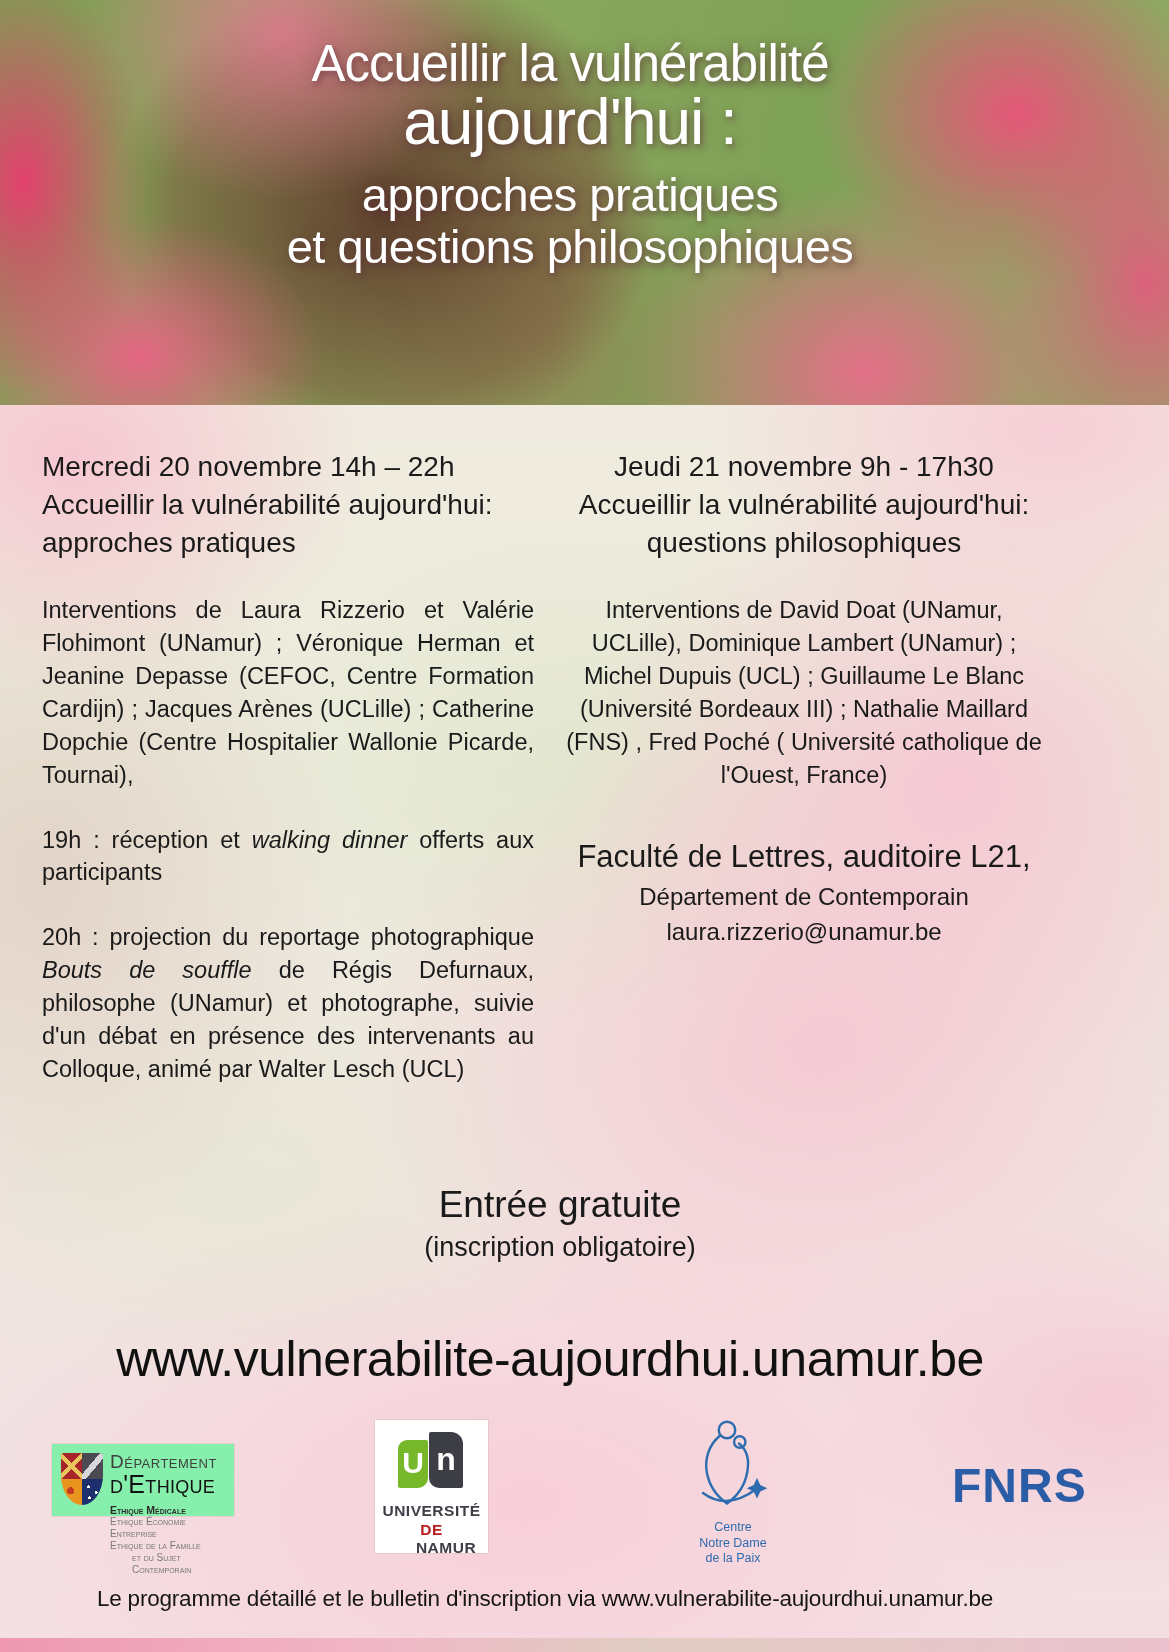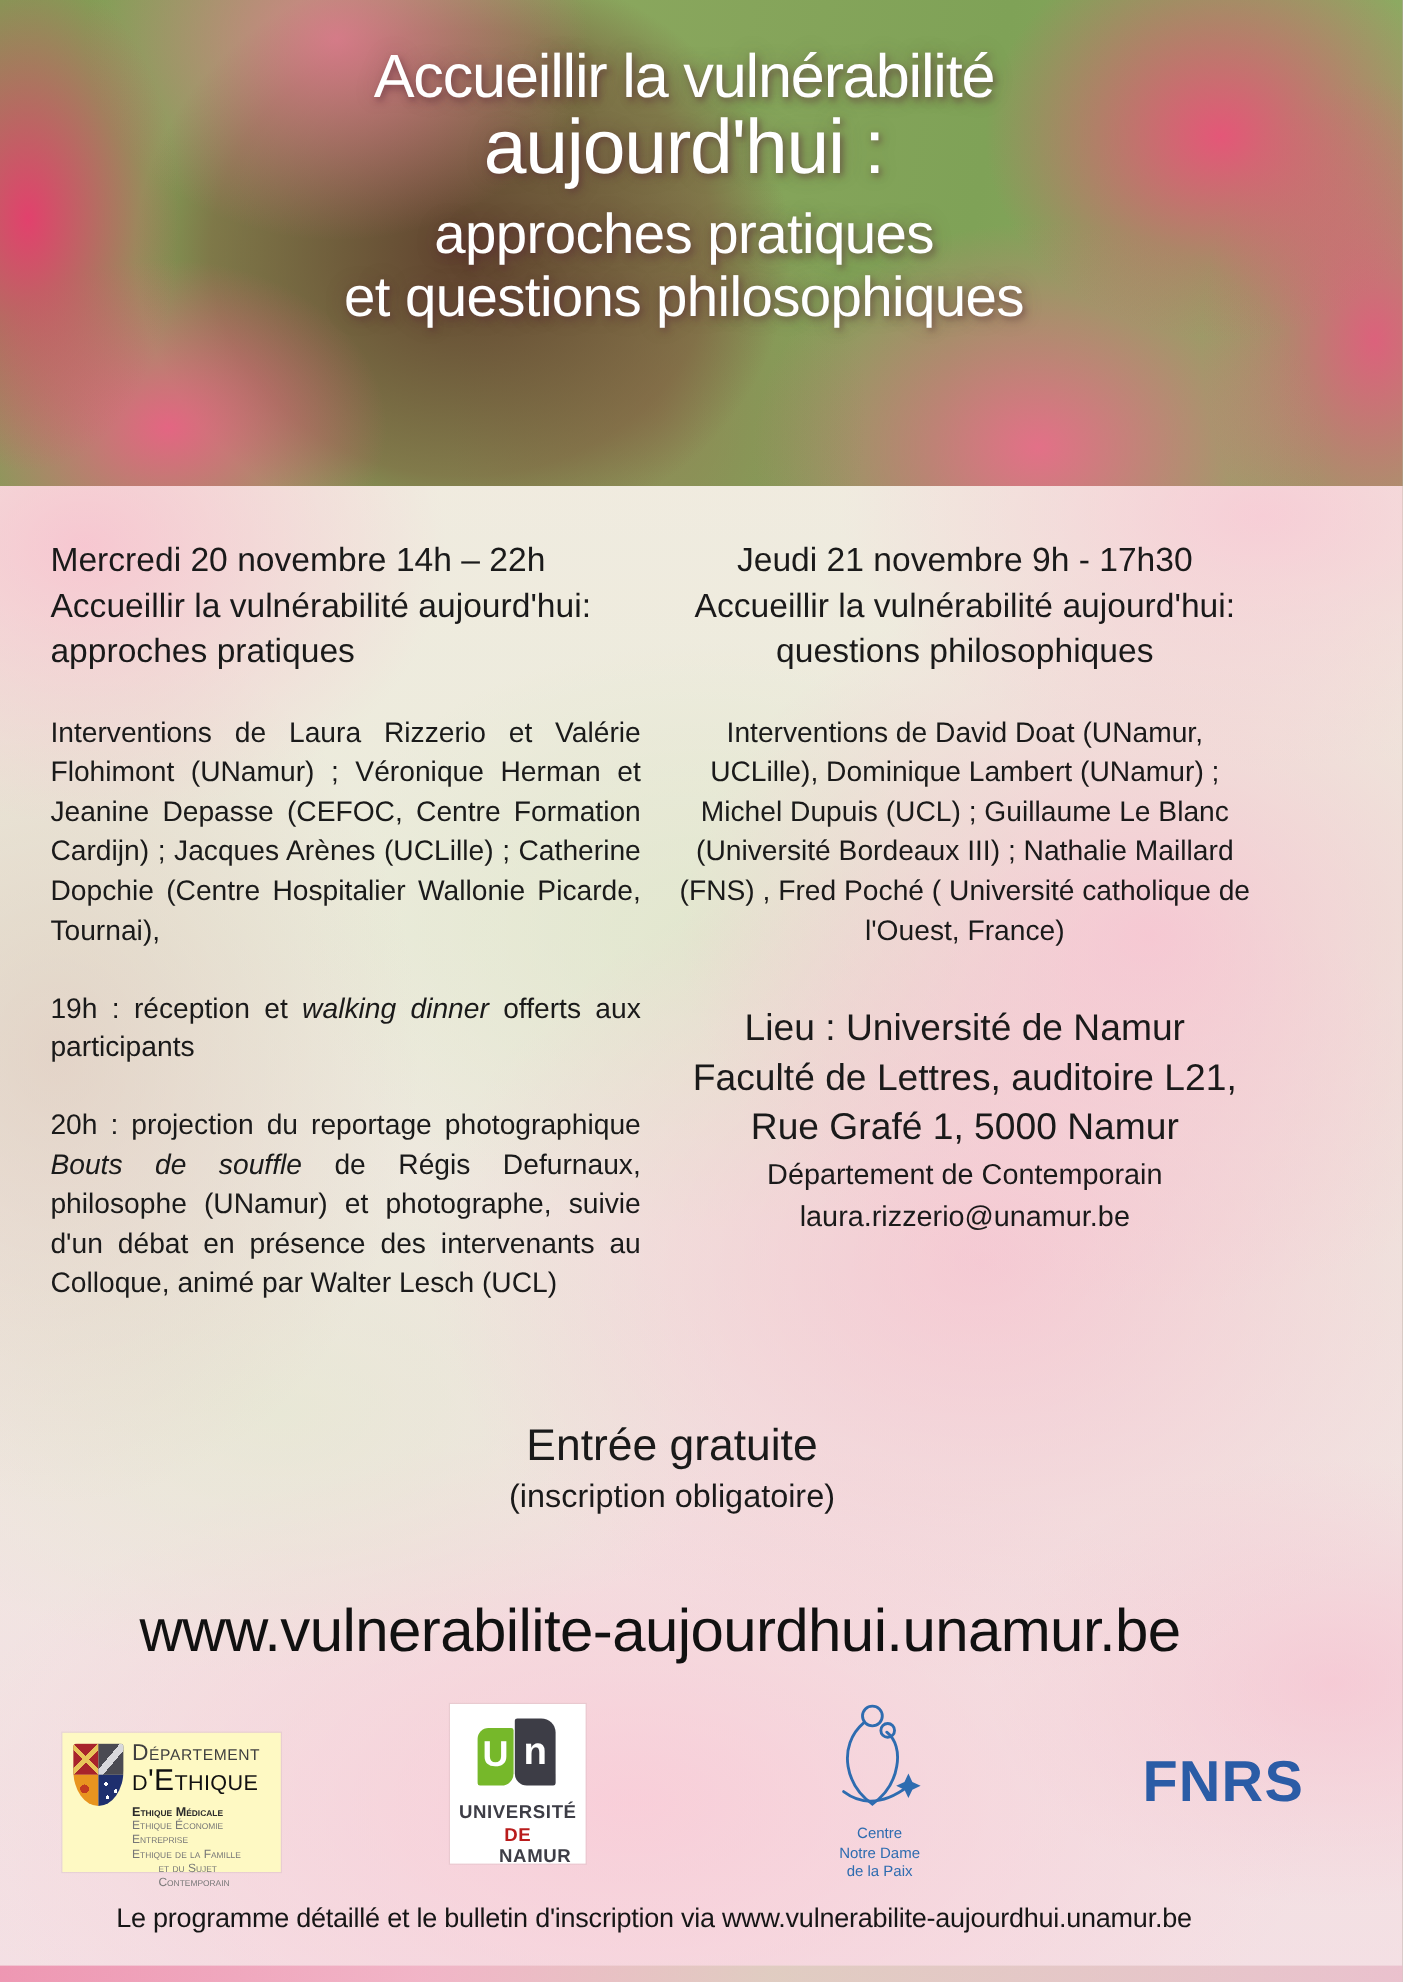--- a/index.html
+++ b/index.html
@@ -63,21 +63,21 @@
   .venue .small{font-size:24px;line-height:1.3;margin-top:4px;}
   
   .entree{position:absolute;left:0;top:1184px;width:1120px;text-align:center;}
   .entree .main{font-size:37px;}
   .entree .note{font-size:27px;margin-top:6px;}
   .site-url{position:absolute;left:0;top:1330px;width:1100px;text-align:center;
             font-size:50px;letter-spacing:-.5px;color:#111;}
   .footer-note{position:absolute;left:0;top:1586px;width:1090px;text-align:center;
                font-size:22.5px;letter-spacing:-.2px;color:#161616;}
   
-  .logo-ethics{position:absolute;left:52px;top:1444px;width:182px;height:116px;background:#fef9c3;
+  .logo-ethics{position:absolute;left:52px;top:1444px;width:182px;height:72px;background:#86efac;
                box-shadow:0 0 0 1px rgba(0,0,0,.05);}
   .shield{position:absolute;left:9px;top:9px;width:42px;height:52px;display:grid;
           grid-template-columns:1fr 1fr;grid-template-rows:1fr 1fr;overflow:hidden;
           border-radius:3px 3px 21px 21px / 3px 3px 30px 30px;}
   .q1{background:#a8242b radial-gradient(circle 3px at 30% 35%, #e8c45a 0 40%, transparent 41%);}
   .q1{background-color:#a8242b;background-image:
       linear-gradient(45deg, transparent 44%, #e8c45a 44% 56%, transparent 56%),
       linear-gradient(-45deg, transparent 44%, #e8c45a 44% 56%, transparent 56%);}
   .q2{background-color:#4a4a52;background-image:linear-gradient(-50deg, transparent 40%, #d8d8dc 40% 58%, transparent 58%);}
   .q3{background-color:#e8941f;background-image:radial-gradient(circle 6px at 45% 45%, #c23b20 0 60%, transparent 61%);}
@@ -142,23 +142,21 @@
   <div class="col col-right">
     <h2>
       <span>Jeudi 21 novembre 9h - 17h30</span><br>
       <span>Accueillir la vulnérabilité aujourd'hui:</span><br>
       <span>questions philosophiques</span>
     </h2>
     <p>Interventions de David Doat (UNamur, UCLille), Dominique Lambert (UNamur) ; Michel Dupuis (UCL) ; Guillaume Le Blanc (Université Bordeaux III) ; Nathalie Maillard (FNS) , Fred Poché ( Université catholique de l'Ouest, France)</p>
   </div>
 
   <div class="venue">
-    <div class="big">Lieu : Université de Namur</div>
     <div class="big">Faculté de Lettres, auditoire L21,</div>
-    <div class="big">Rue Grafé 1, 5000 Namur</div>
     <div class="small">Département de Contemporain</div>
     <div class="small">laura.rizzerio@unamur.be</div>
   </div>
 
   <div class="entree">
     <div class="main">Entrée gratuite</div>
     <div class="note">(inscription obligatoire)</div>
   </div>
 
   <div class="site-url">www.vulnerabilite-aujourdhui.unamur.be</div>

